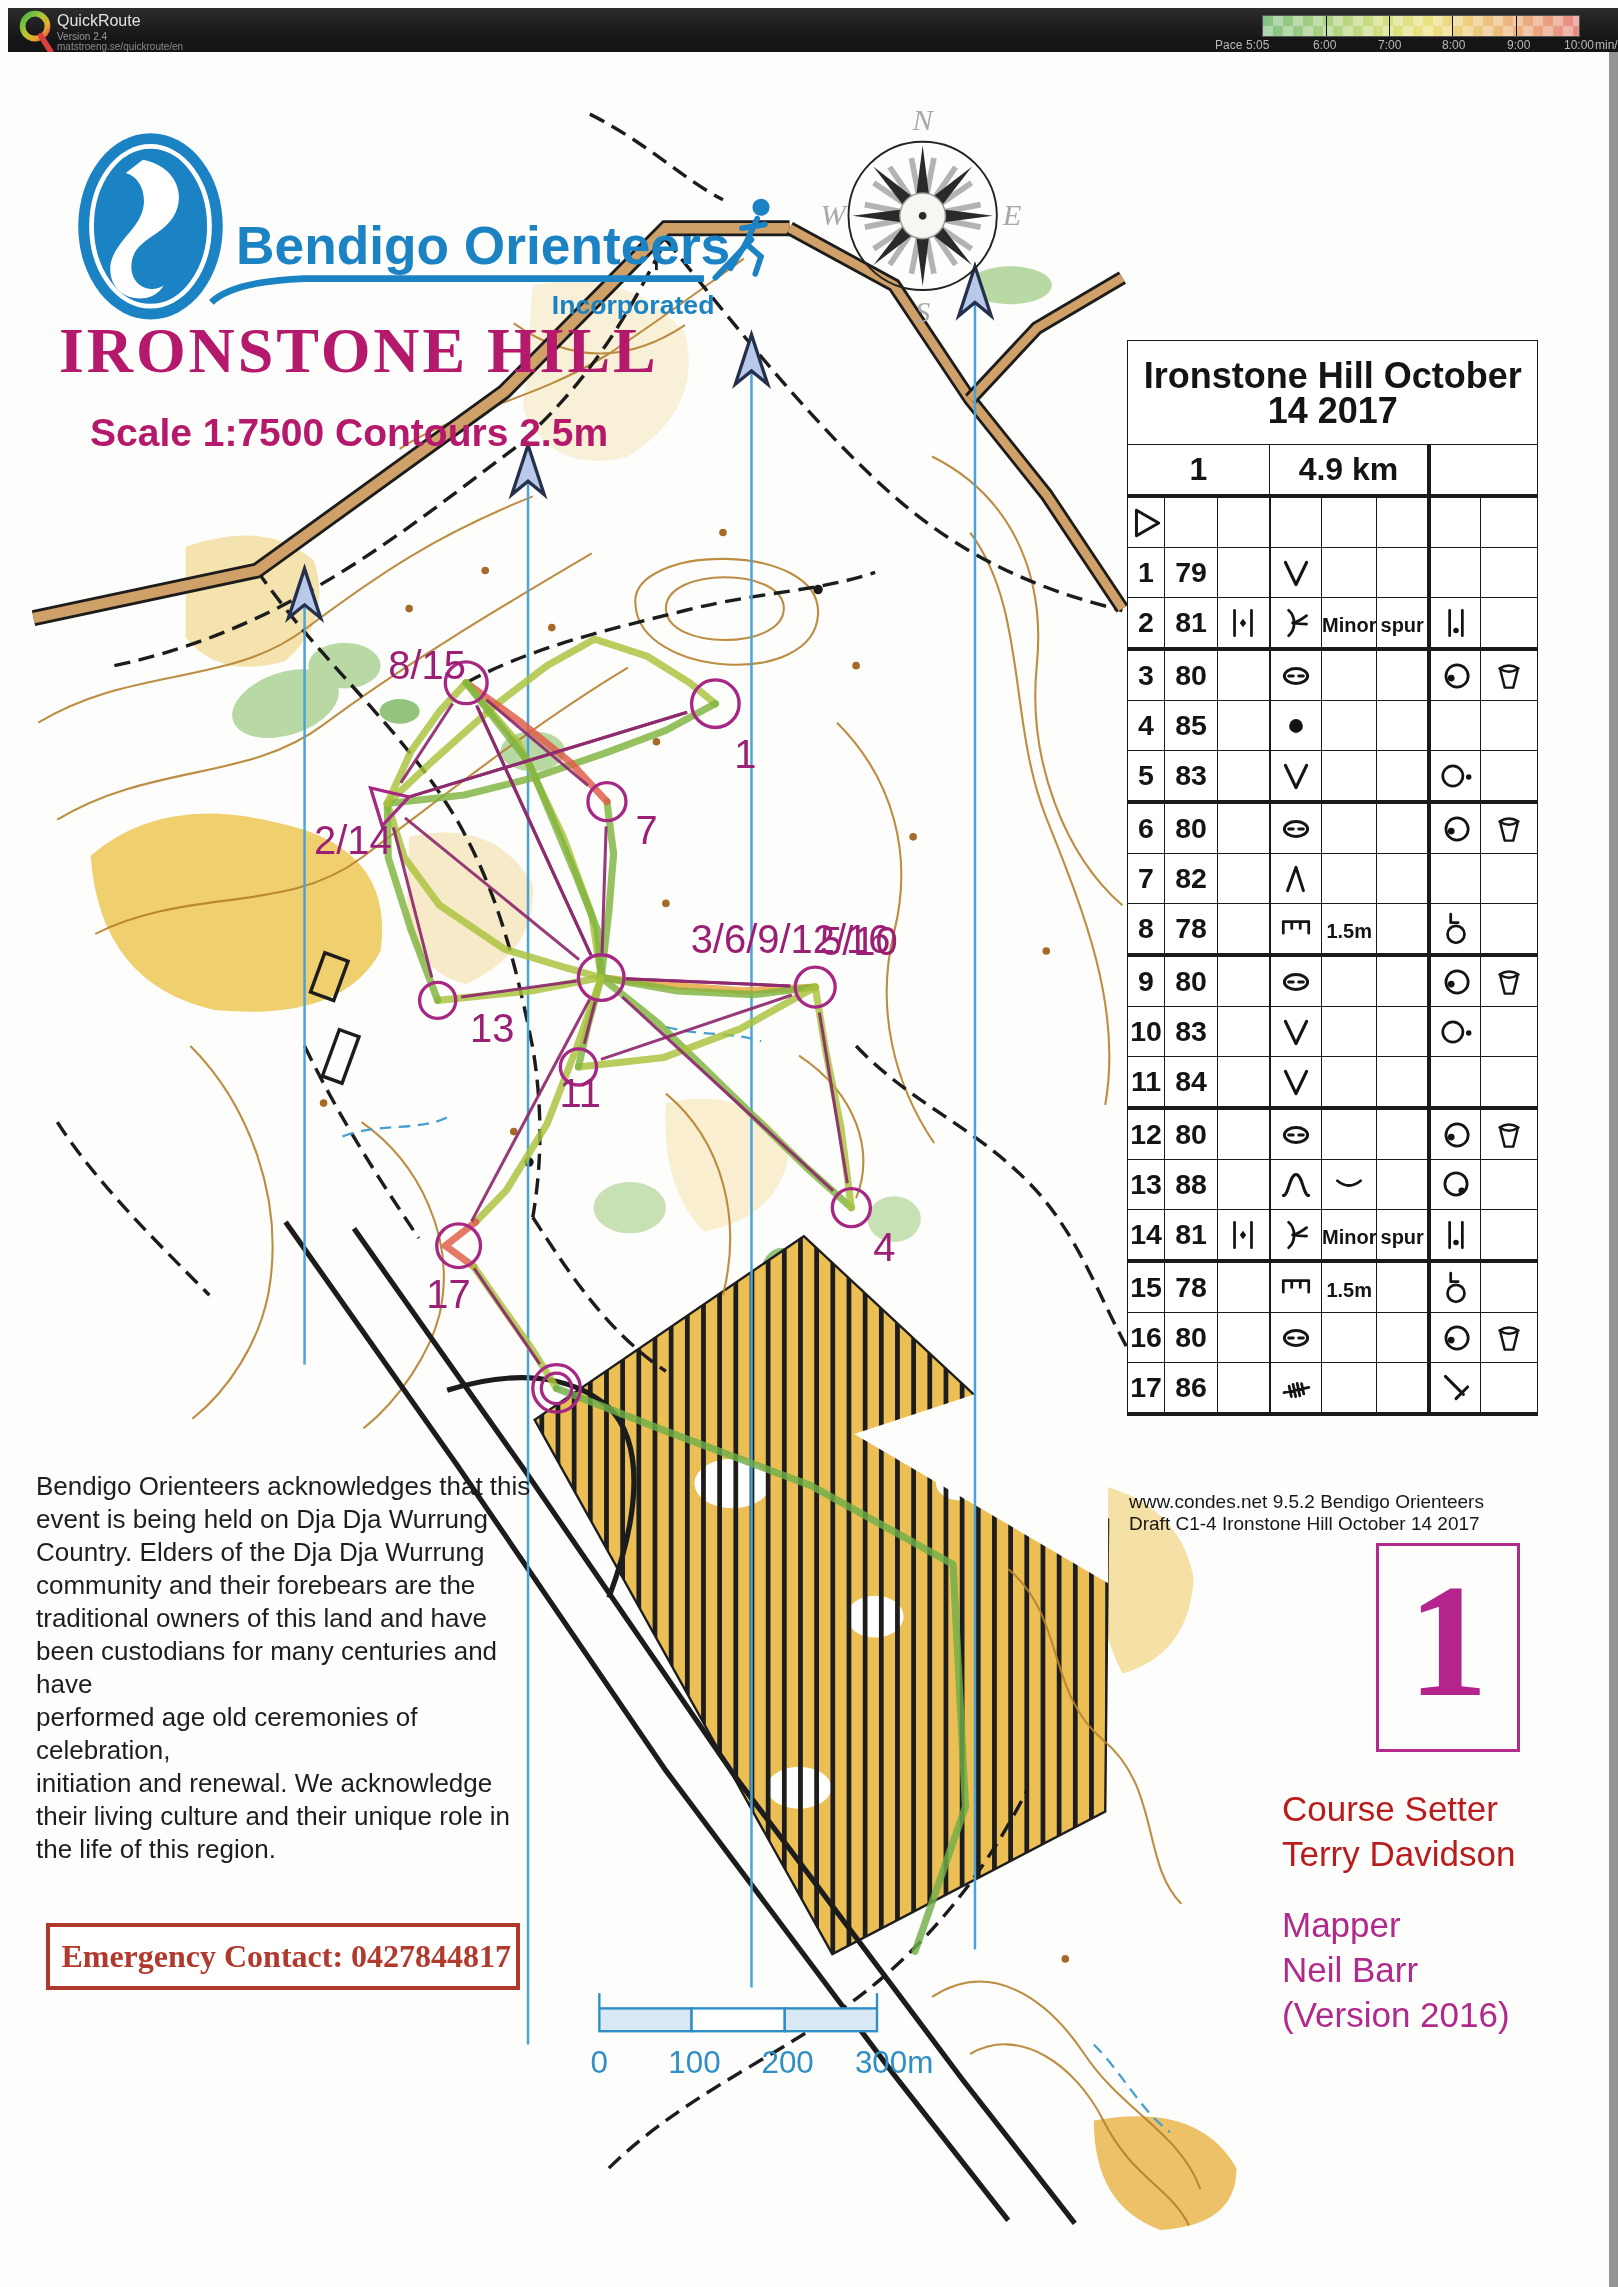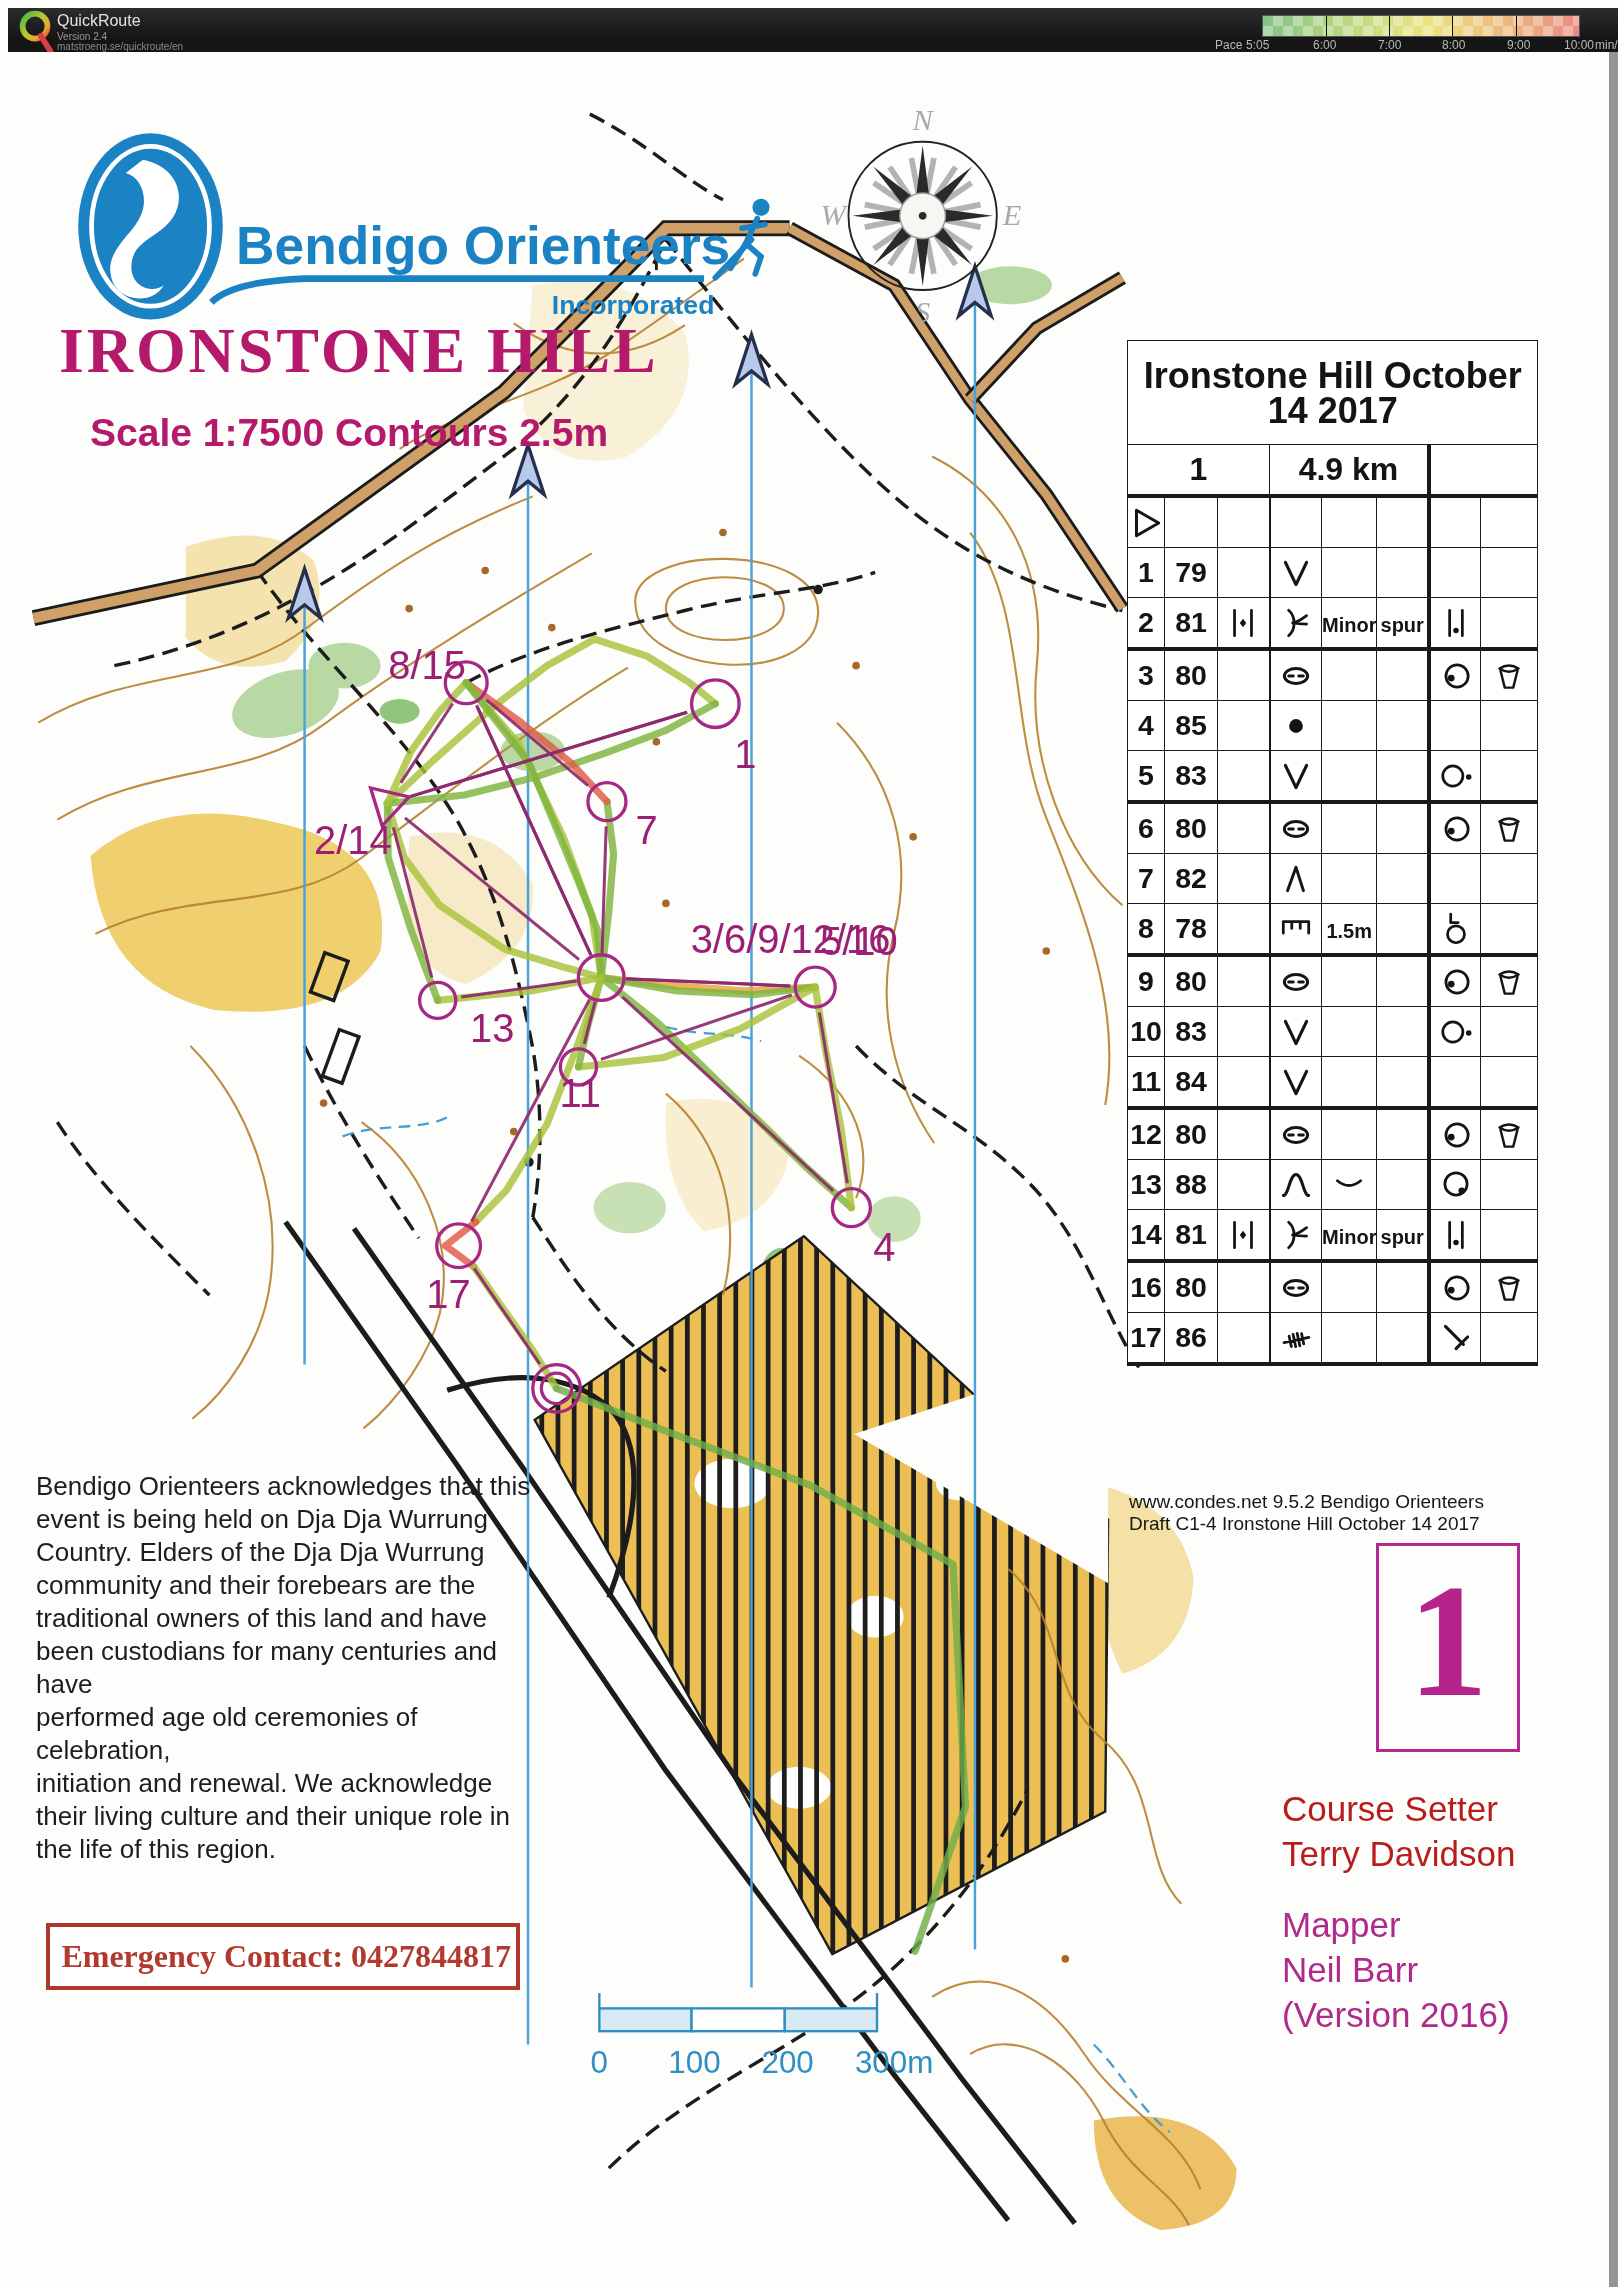--- a/index.html
+++ b/index.html
@@ -697,20 +697,39 @@
           <td class="vthick"><span class="cellsm">spur</span></td>
           <td>
             <svg width="36" height="36" viewBox="0 0 34 34" fill="none" stroke="#141414" stroke-width="2.6" stroke-linecap="round" stroke-linejoin="round">
               <path d="M11,5 V29 M23,5 V29"></path>
               <circle cx="17" cy="24" r="2.6" fill="#141414" stroke="none"></circle>
             </svg>
           </td>
           <td></td>
         </tr>
         <tr>
+          <td>15</td>
+          <td>78</td>
+          <td class="vmed"></td>
+          <td>
+            <svg width="36" height="36" viewBox="0 0 34 34" fill="none" stroke="#141414" stroke-width="2.6" stroke-linecap="round" stroke-linejoin="round">
+              <path d="M5,10 H29 M5,10 V21 M13,10 V16.5 M21,10 V16.5 M29,10 V21"></path>
+            </svg>
+          </td>
+          <td><span class="cellsm">1.5m</span></td>
+          <td class="vthick"></td>
+          <td>
+            <svg width="36" height="36" viewBox="0 0 34 34" fill="none" stroke="#141414" stroke-width="2.6" stroke-linecap="round" stroke-linejoin="round">
+              <circle cx="17" cy="22" r="8"></circle>
+              <path d="M12,3 V11 H19"></path>
+            </svg>
+          </td>
+          <td></td>
+        </tr>
+        <tr>
           <td>16</td>
           <td>80</td>
           <td class="vmed"></td>
           <td>
             <svg width="36" height="36" viewBox="0 0 34 34" fill="none" stroke="#141414" stroke-width="2.6" stroke-linecap="round" stroke-linejoin="round">
               <ellipse cx="17" cy="17" rx="11" ry="7" stroke-width="2.8"></ellipse>
               <path d="M10,17 h4.5 M19.5,17 h4.5"></path>
             </svg>
           </td>
           <td></td>

